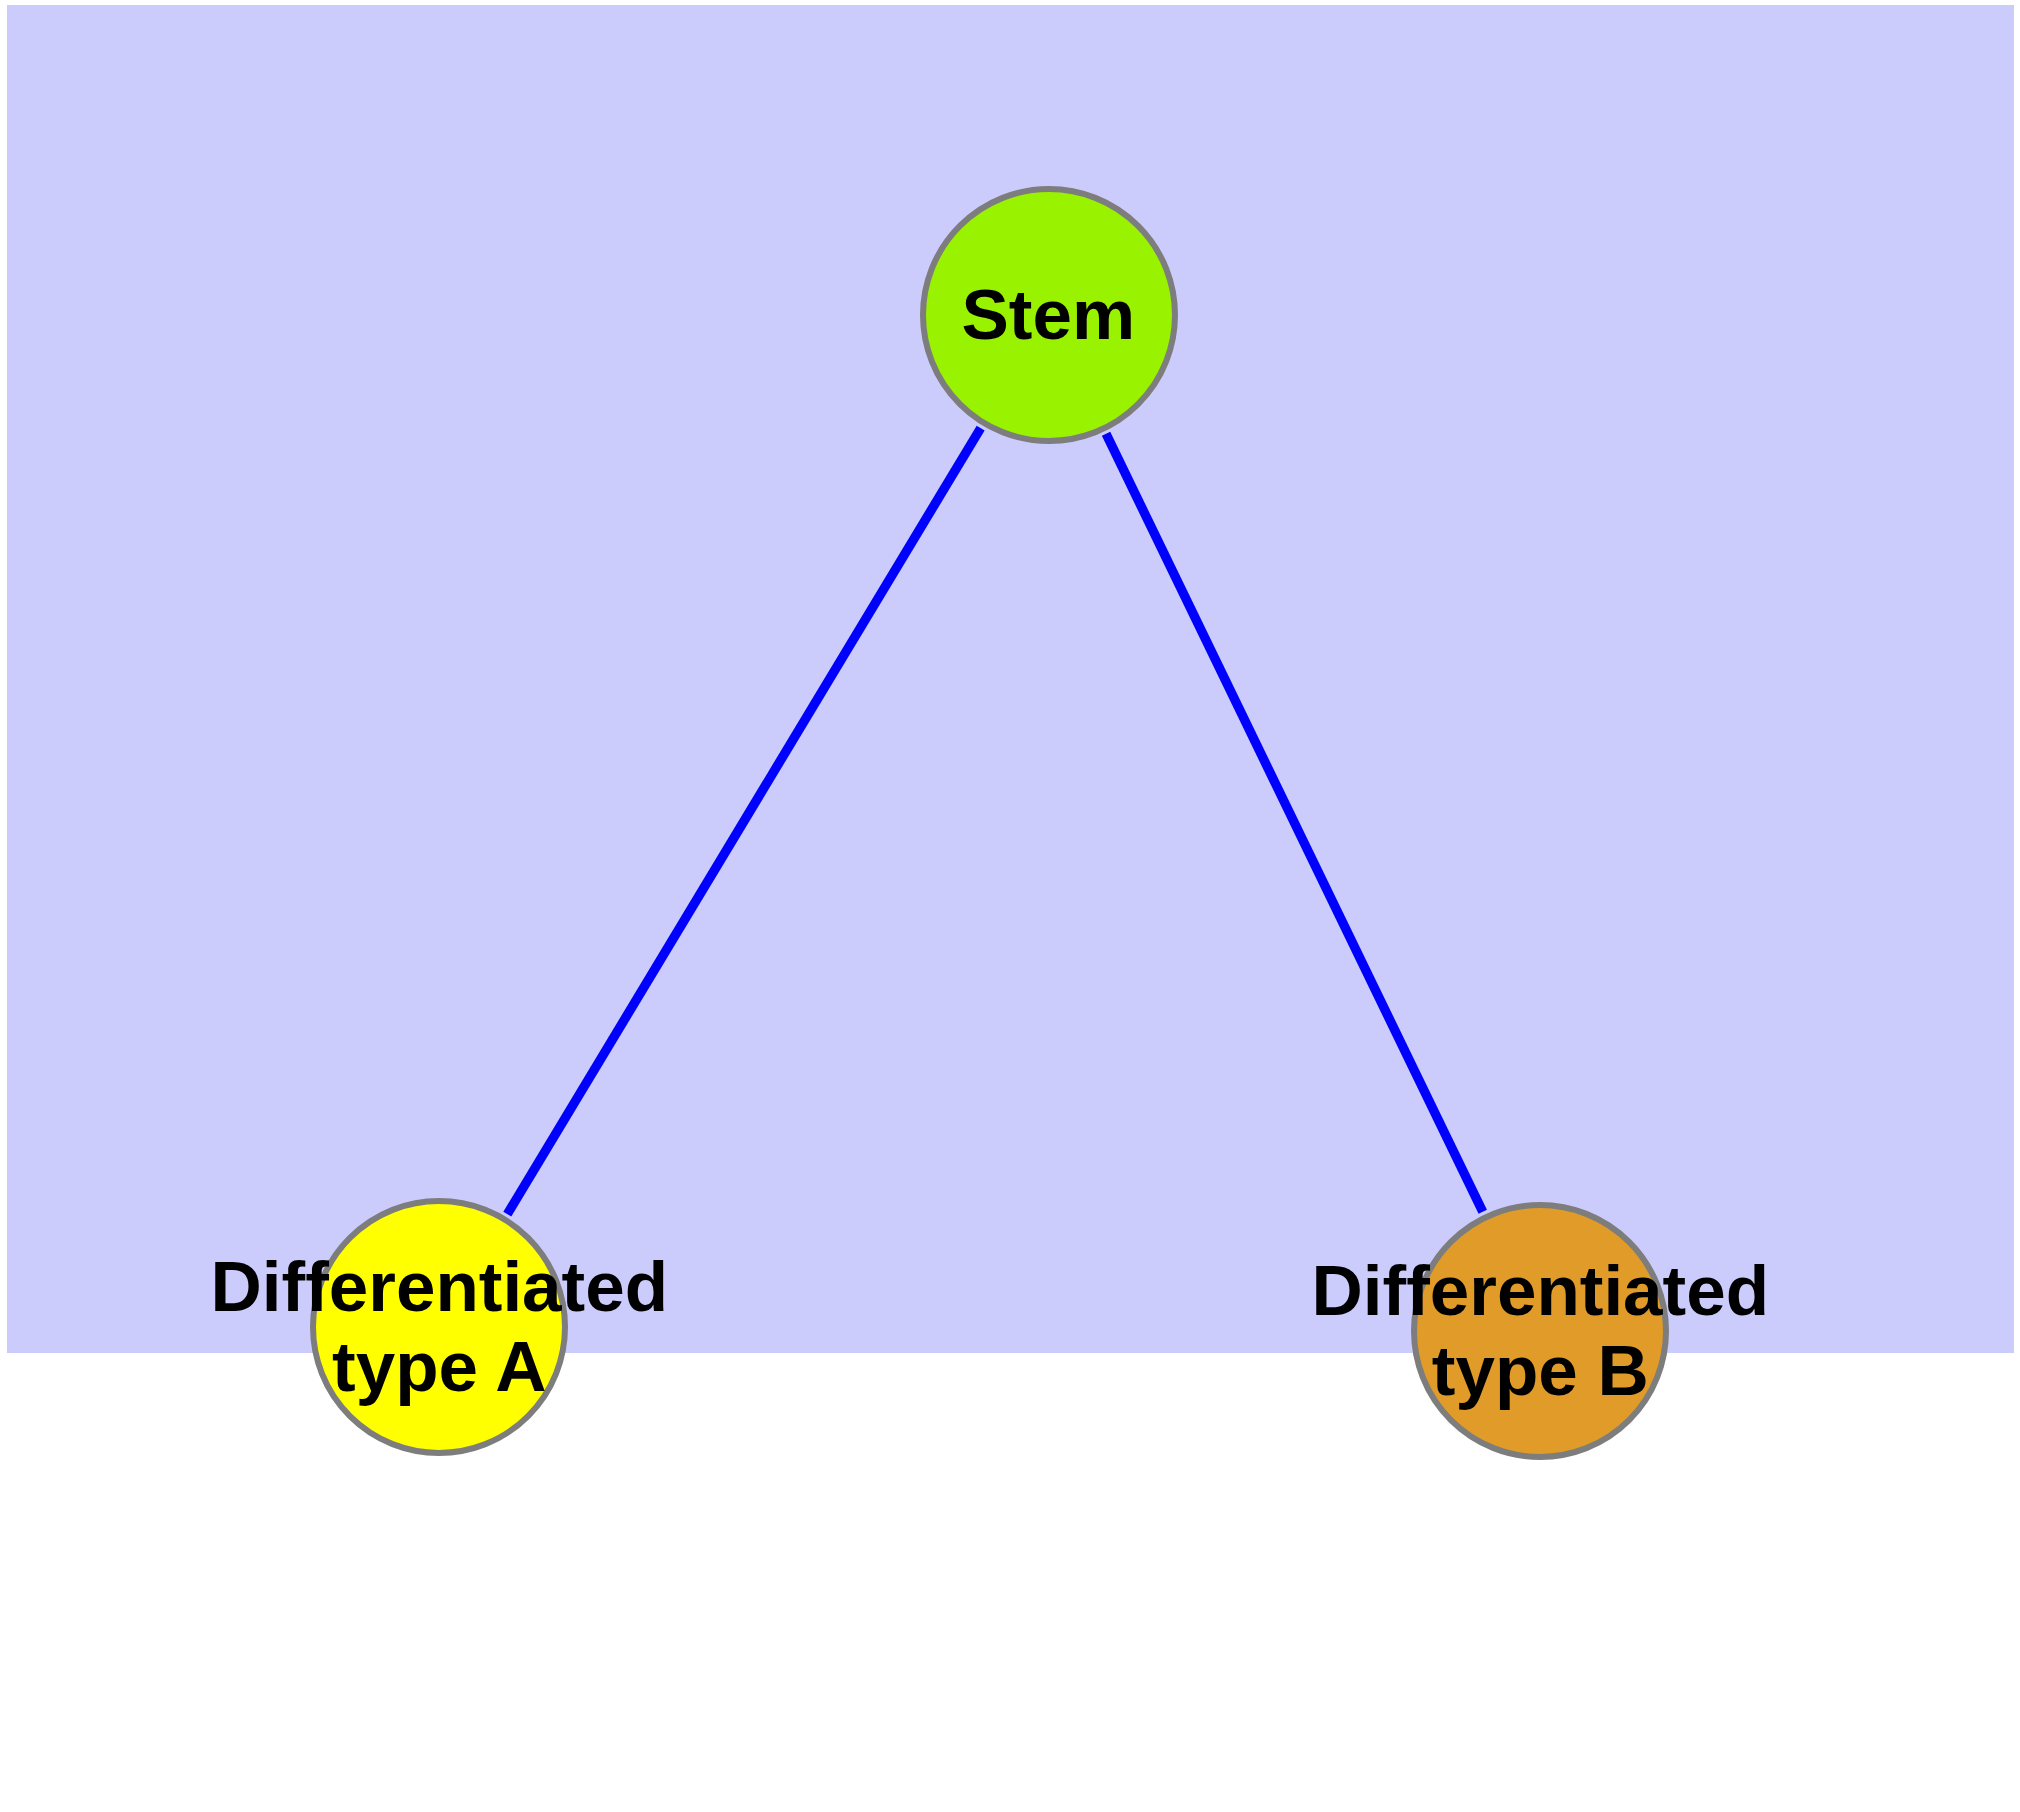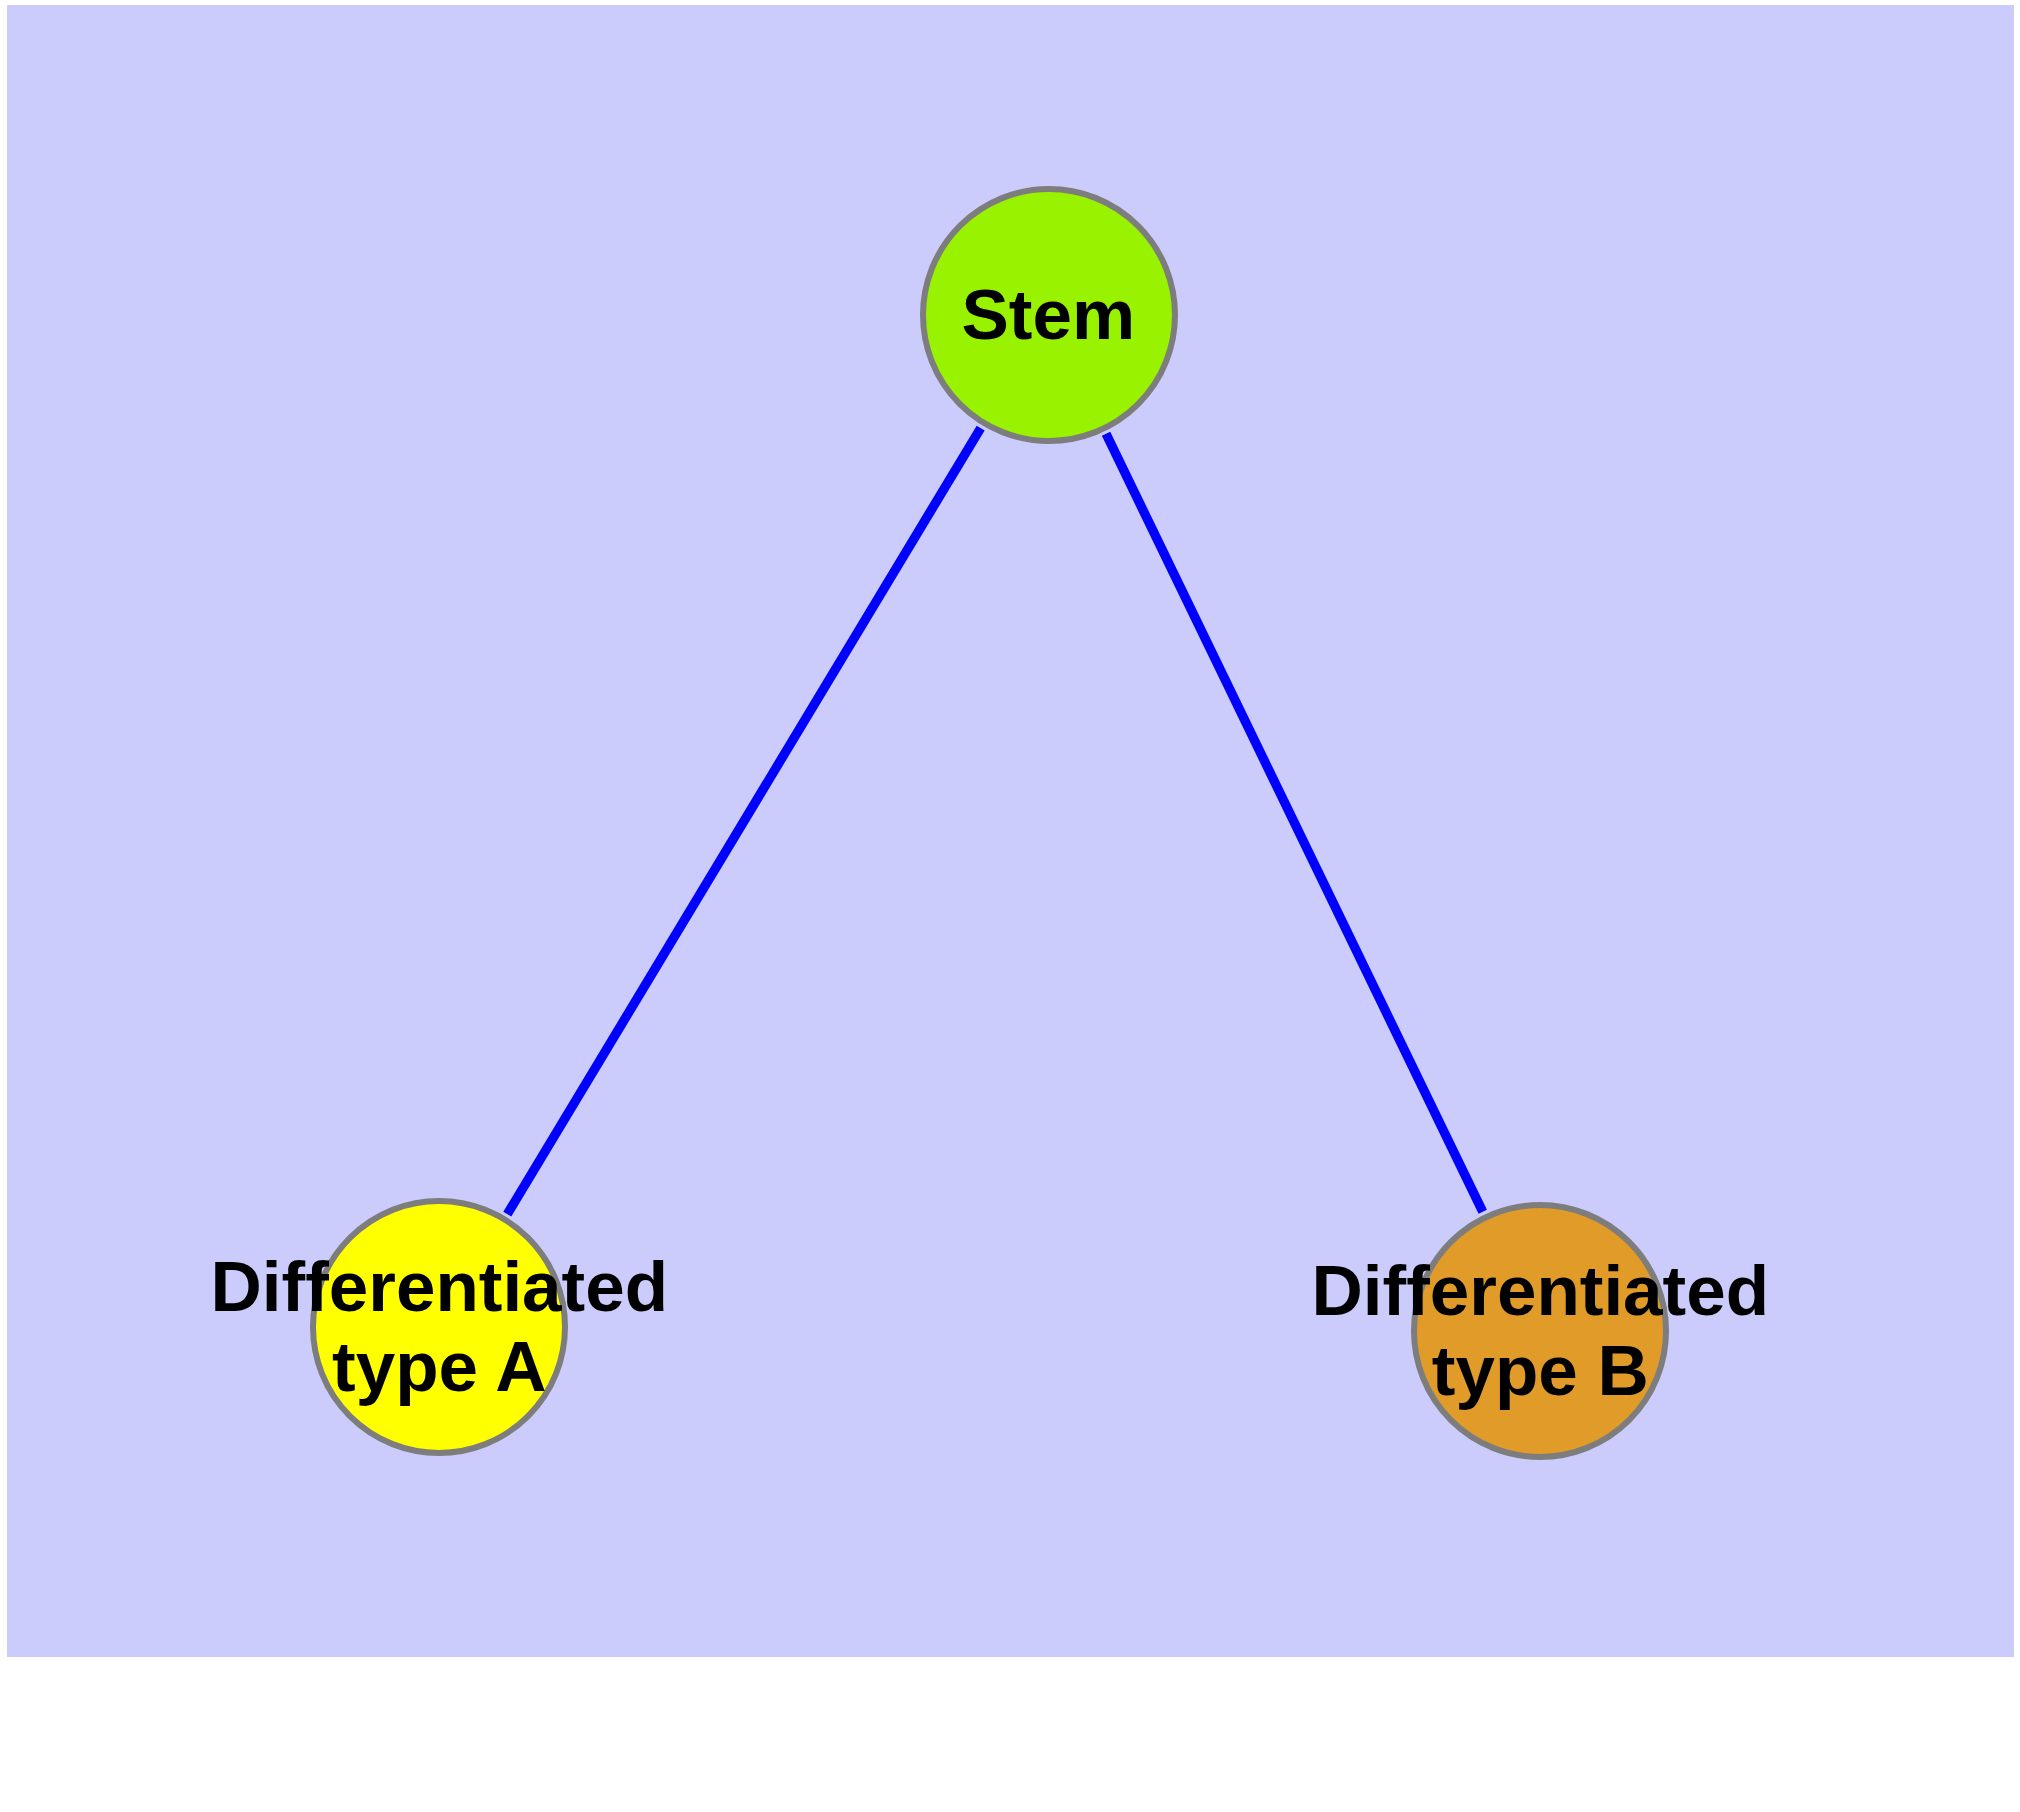--- a/index.html
+++ b/index.html
@@ -18,21 +18,21 @@
     width: 2021px;
     height: 1812px;
     background: #ffffff;
     box-sizing: border-box;
   }
   #graph-plot {
     position: absolute;
     left: 6.8px;
     top: 5.1px;
     width: 2007px;
-    height: 1652px;
+    height: 1348px;
     background: #ccccfc;
   }
   #edge-layer {
     position: absolute;
     left: 0;
     top: 0;
     width: 2007px;
     height: 1800px;
   }
   #node-layer {

